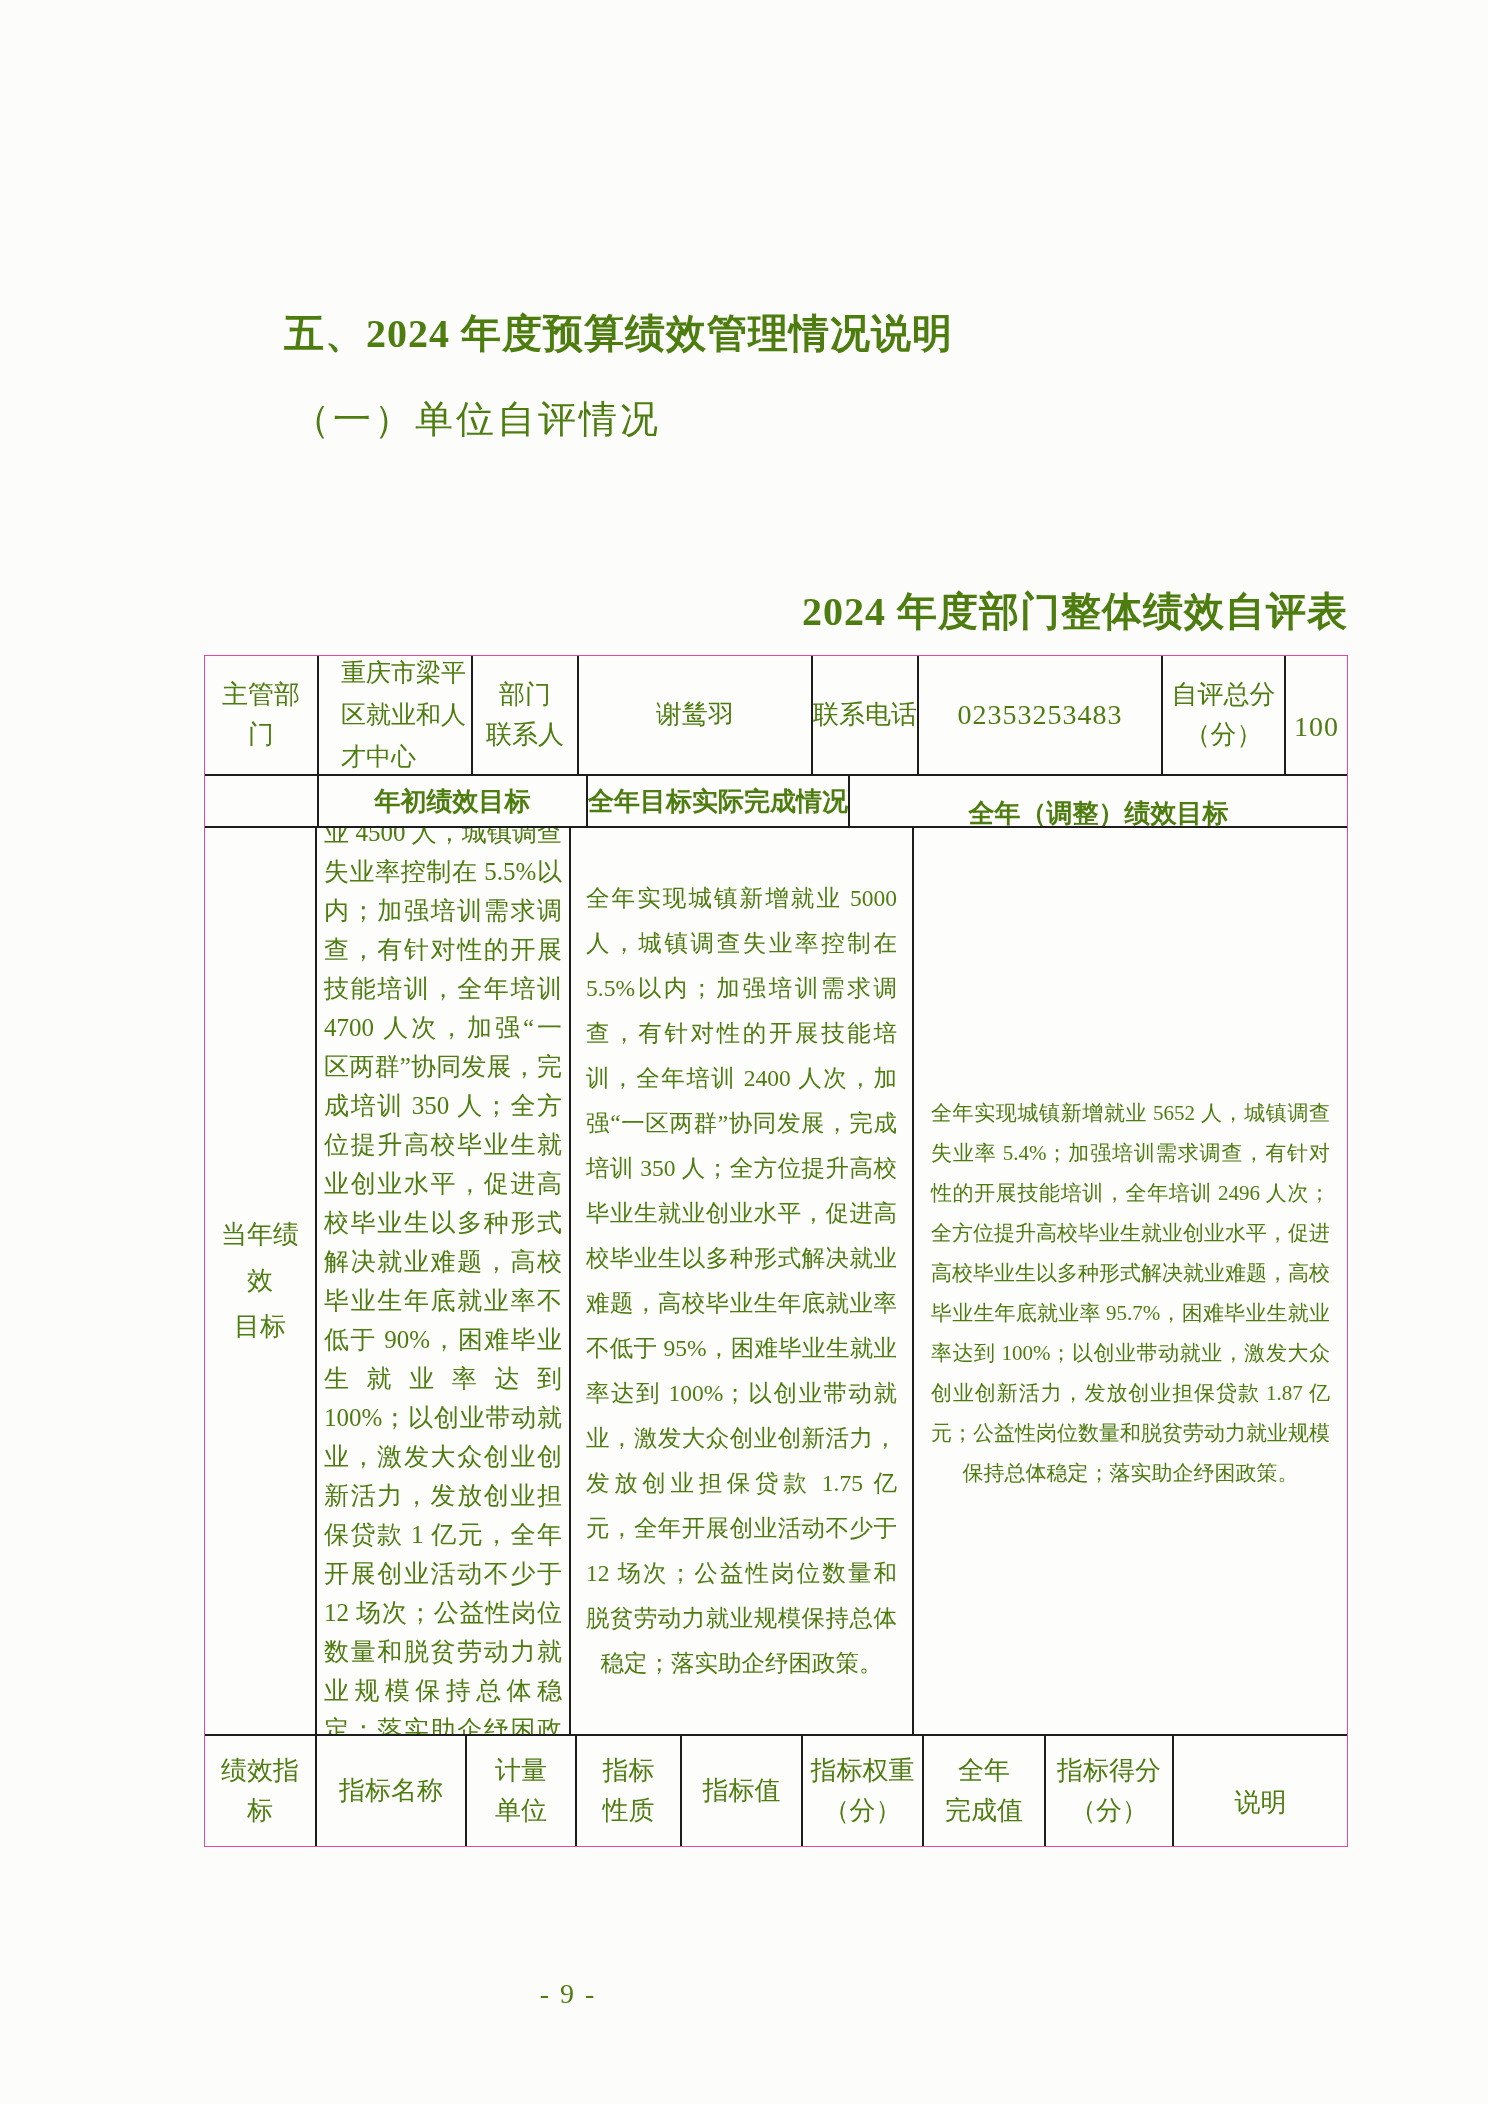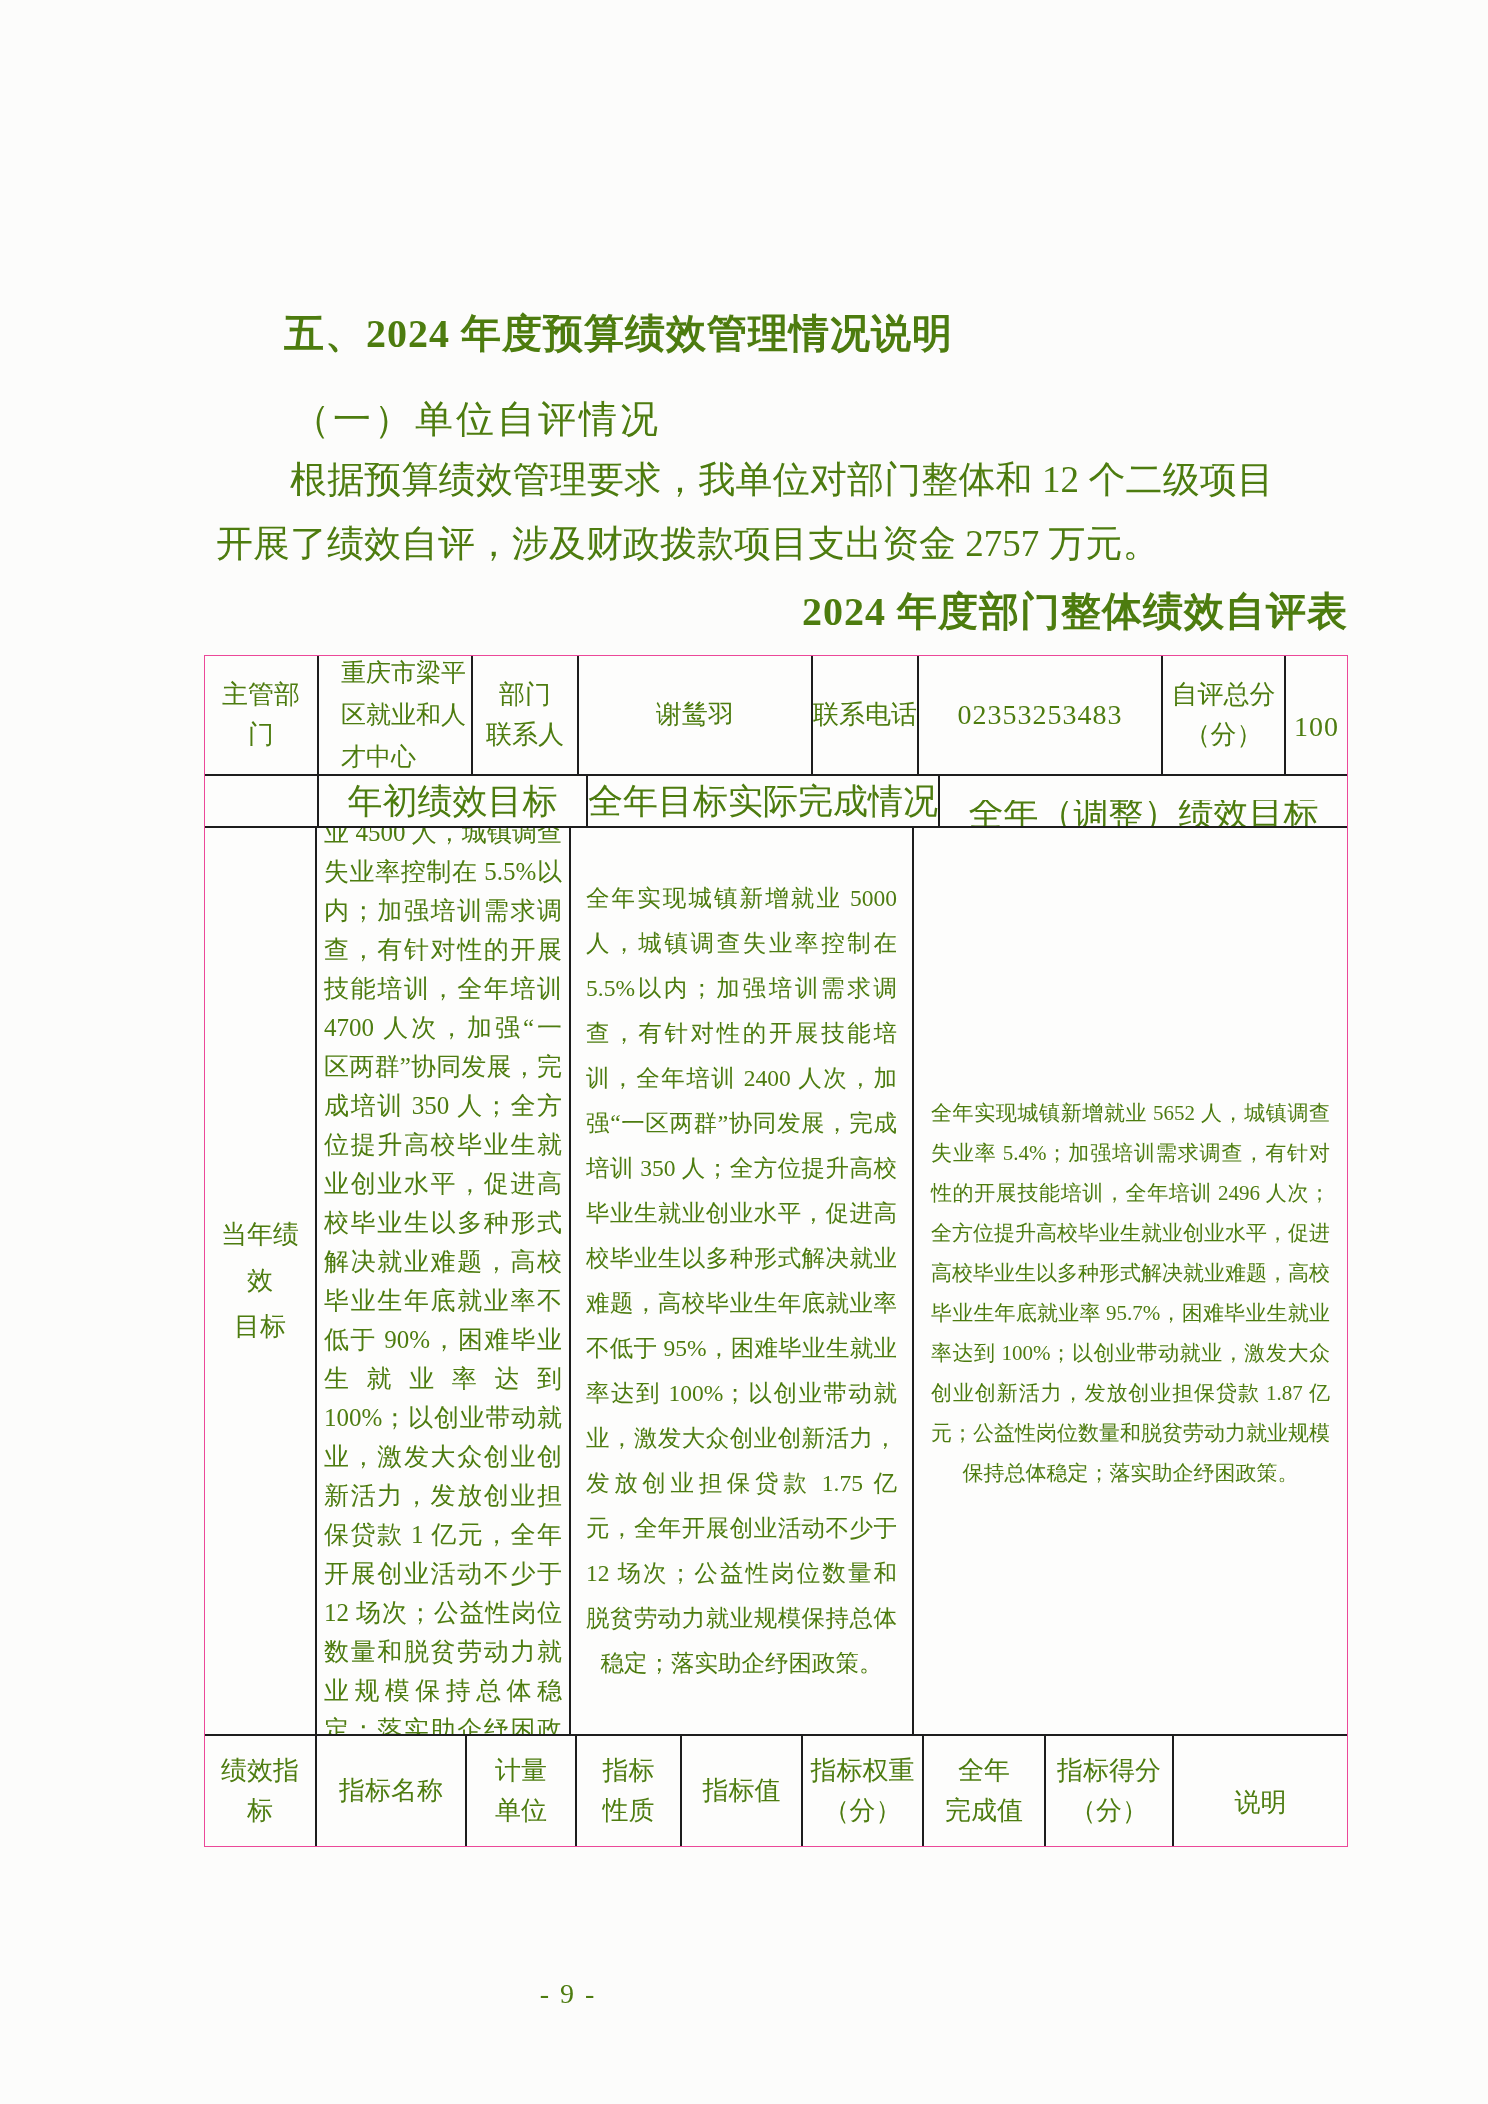--- a/index.html
+++ b/index.html
@@ -37,42 +37,41 @@
     display:flex; align-items:center; justify-content:center;
     flex:0 0 auto; overflow:hidden;
   }
   .tcell:last-child { border-right:none; flex:1 1 auto;margin-top:24px; }
   .txt { width:100%; white-space:pre-line; text-align:center; }
   .r1 { height:120px; }
   .r1 .txt { font-size:26px; line-height:40px; }
   .r1 .dept-value .txt { font-size:25px; text-align:left; padding-left:22px; line-height:42px; }
   .r1 .num .txt { font-size:28px; letter-spacing:1px; }
   .r2 { height:52px; }
-  .r2 .txt { font-size:35px; }
+  .r2 .txt { font-size:26px;font-weight:bold; }
   .r3 { height:908px; }
   .r3 .row-label .txt { font-size:26px; line-height:46px; }
   .goal-txt { text-align:justify; text-align-last:center; }
   .g1 .txt { font-size:25px; line-height:39px; padding:4px 7px; }
   .g2 .txt { font-size:23.5px; line-height:45px; padding:0 15px; }
   .g3 .txt { font-size:21px; line-height:40px; padding:0 17px; }
   .r4 { height:110px; }
   .r4 .txt { font-size:26px; line-height:40px; }
   .pagenum {
     position:absolute; top:1978px; left:568px; transform:translateX(-50%);
     font-size:28px; letter-spacing:2px; white-space:nowrap;
   }
 </style>
 </head>
 <body>
 
 <div class="page">
 
   <div class="h1">五、2024 年度预算绩效管理情况说明</div>
   <div class="h2">（一）单位自评情况</div>
-  <div class="para">根据预算绩效管理要求，我单位对部门整体和 12 个二级项目开展了绩效自评，涉及财政拨款项目支出资金 2757 万元。</div>
   <div class="tbl-title">2024 年度部门整体绩效自评表</div>
 
   <div class="tbl">
 
     <div class="trow r1">
       <div class="tcell" style="flex-basis:114px">
         <div class="txt">主管部
 门</div>
       </div>
       <div class="tcell dept-value" style="flex-basis:154px">

